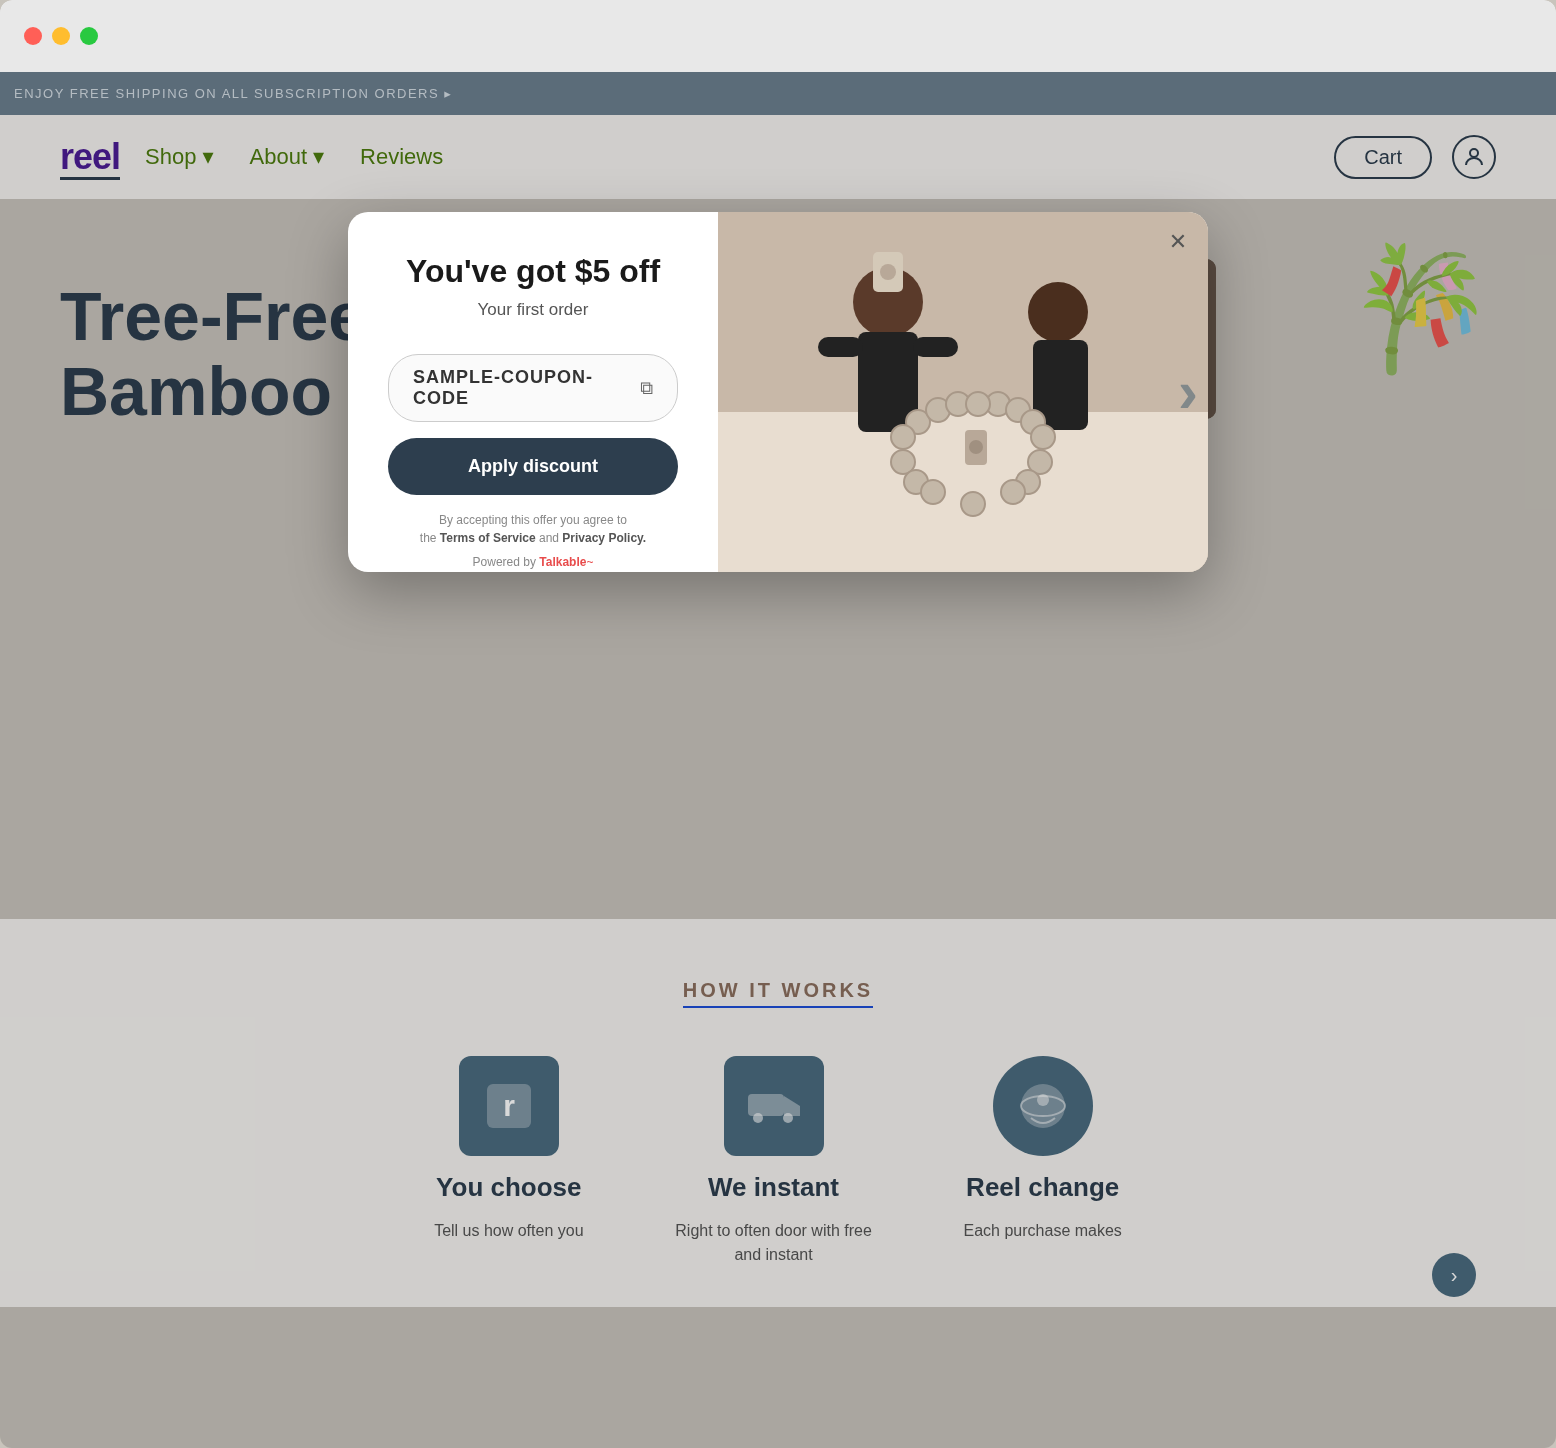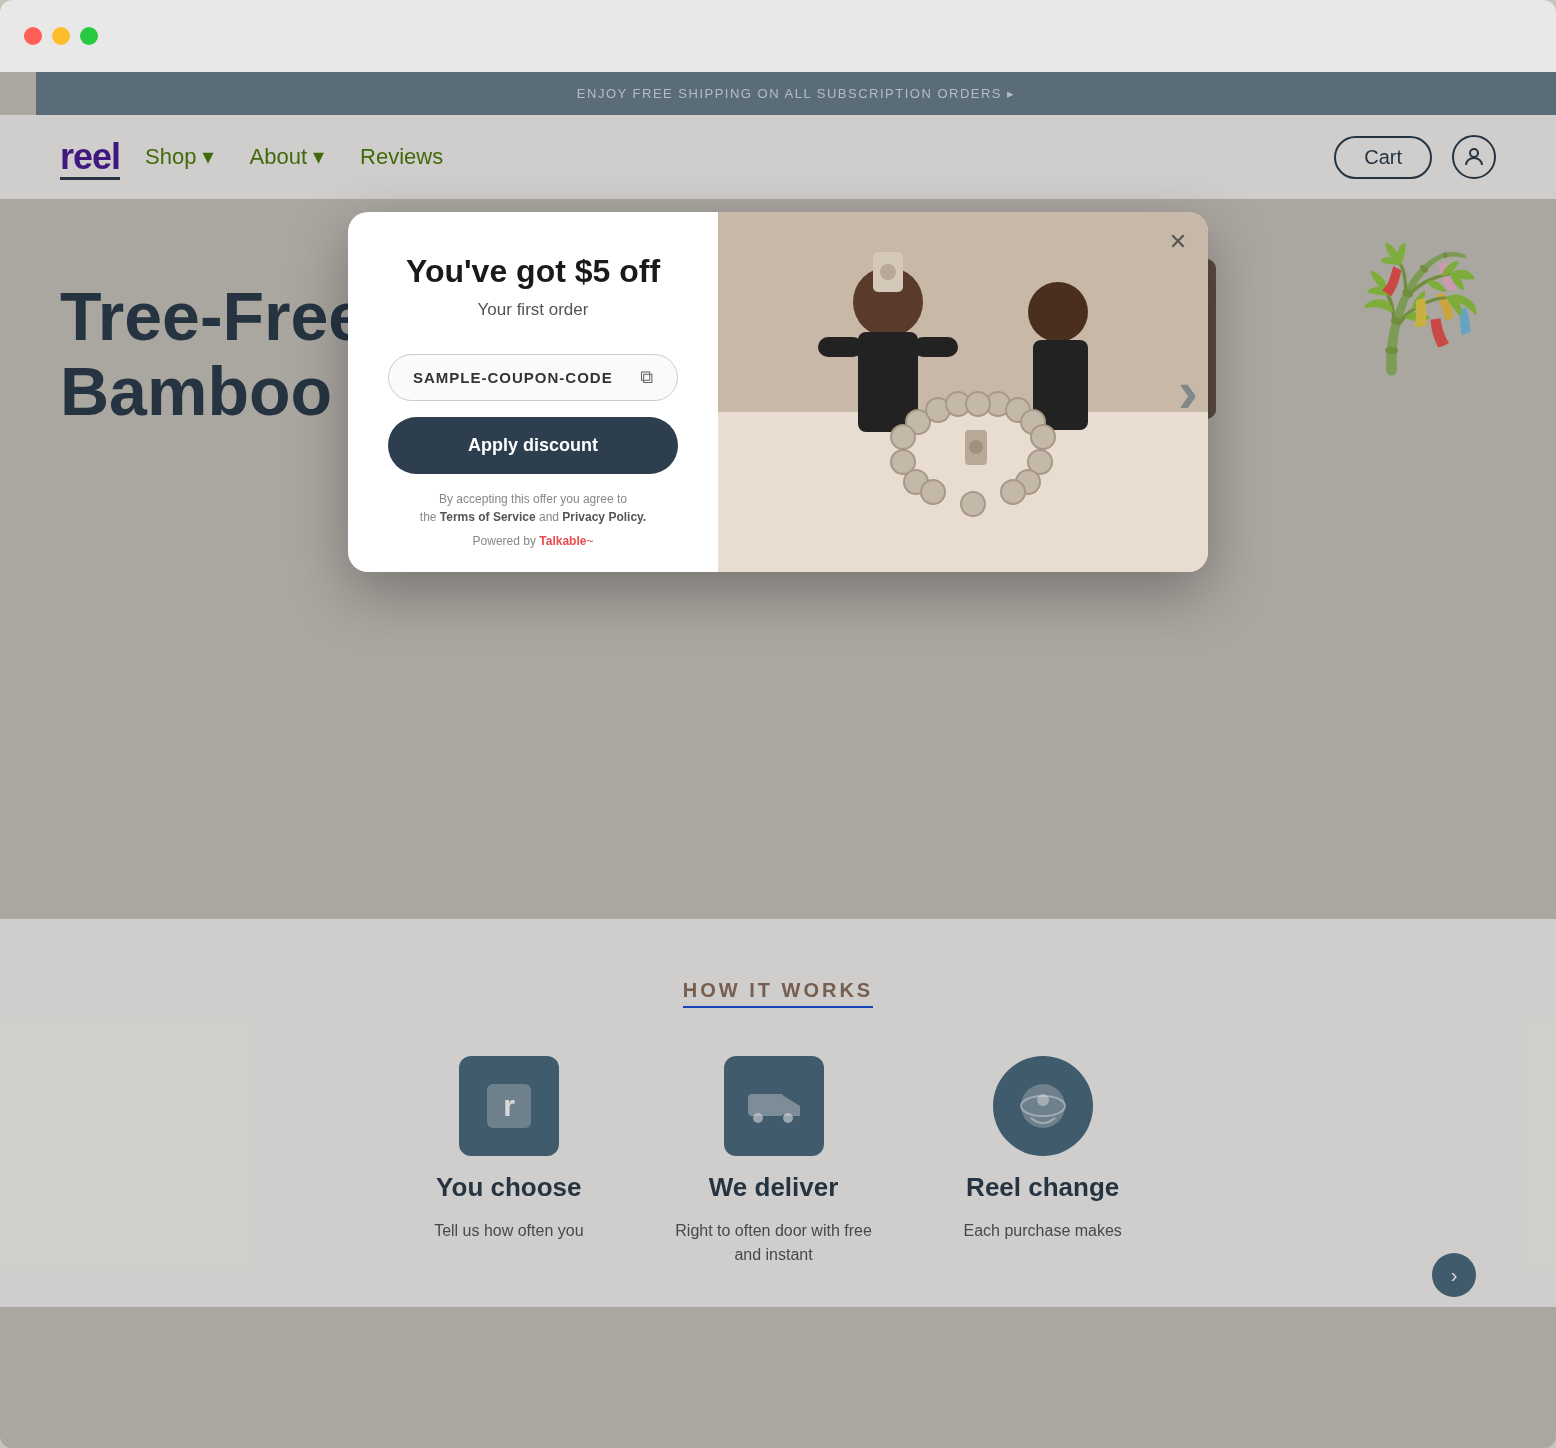--- a/index.html
+++ b/index.html
@@ -40,26 +40,24 @@
       position: relative;
       background: #c8c4bc;
       height: calc(1448px - 72px);
       overflow: hidden;
     }
 
     
     .top-banner {
       background: #6b7f8f;
       color: #d4dde4;
-      text-align: center;
       padding: 14px;
       font-size: 13px;
       letter-spacing: 1.5px;
       font-weight: 500;
-      margin-left: 36px;
     }
 
     
     .navbar {
       background: #f5f3f0;
       display: flex;
       align-items: center;
       padding: 0 60px;
       height: 84px;
     }
@@ -188,21 +186,21 @@
       border-radius: 30px;
       padding: 12px 24px;
       display: flex;
       align-items: center;
       justify-content: space-between;
       width: 100%;
       margin-bottom: 16px;
       background: #fafafa;
     }
     .coupon-code {
-      font-size: 15px;
+      font-size: 18px;
       font-weight: 700;
       letter-spacing: 1px;
       color: #333;
     }
     .copy-icon {
       font-size: 18px;
       color: #666;
       cursor: pointer;
     }
 
@@ -549,21 +547,21 @@
 
       <div class="hiw-card">
         <div class="hiw-icon">
           <svg width="60" height="60" viewBox="0 0 60 60" fill="none">
             <rect x="4" y="18" width="36" height="22" rx="4" fill="white" opacity="0.4"></rect>
             <polygon points="40,20 56,30 56,40 40,40" fill="white" opacity="0.4"></polygon>
             <circle cx="14" cy="42" r="5" fill="white" opacity="0.6"></circle>
             <circle cx="44" cy="42" r="5" fill="white" opacity="0.6"></circle>
           </svg>
         </div>
-        <div class="hiw-title">We deliver</div>
+        <div class="hiw-title">We instant</div>
         <div class="hiw-desc">Right to often door with free and instant</div>
       </div>
 
       <div class="hiw-card">
         <div class="hiw-icon circle">
           <svg width="60" height="60" viewBox="0 0 60 60" fill="none">
             <circle cx="30" cy="30" r="22" fill="white" opacity="0.3"></circle>
             <ellipse cx="30" cy="30" rx="22" ry="10" fill="none" stroke="white" stroke-width="2" opacity="0.5"></ellipse>
             <circle cx="30" cy="24" r="6" fill="white" opacity="0.5"></circle>
             <path d="M18 42 Q30 52 42 42" stroke="white" stroke-width="2" fill="none" opacity="0.5"></path>

